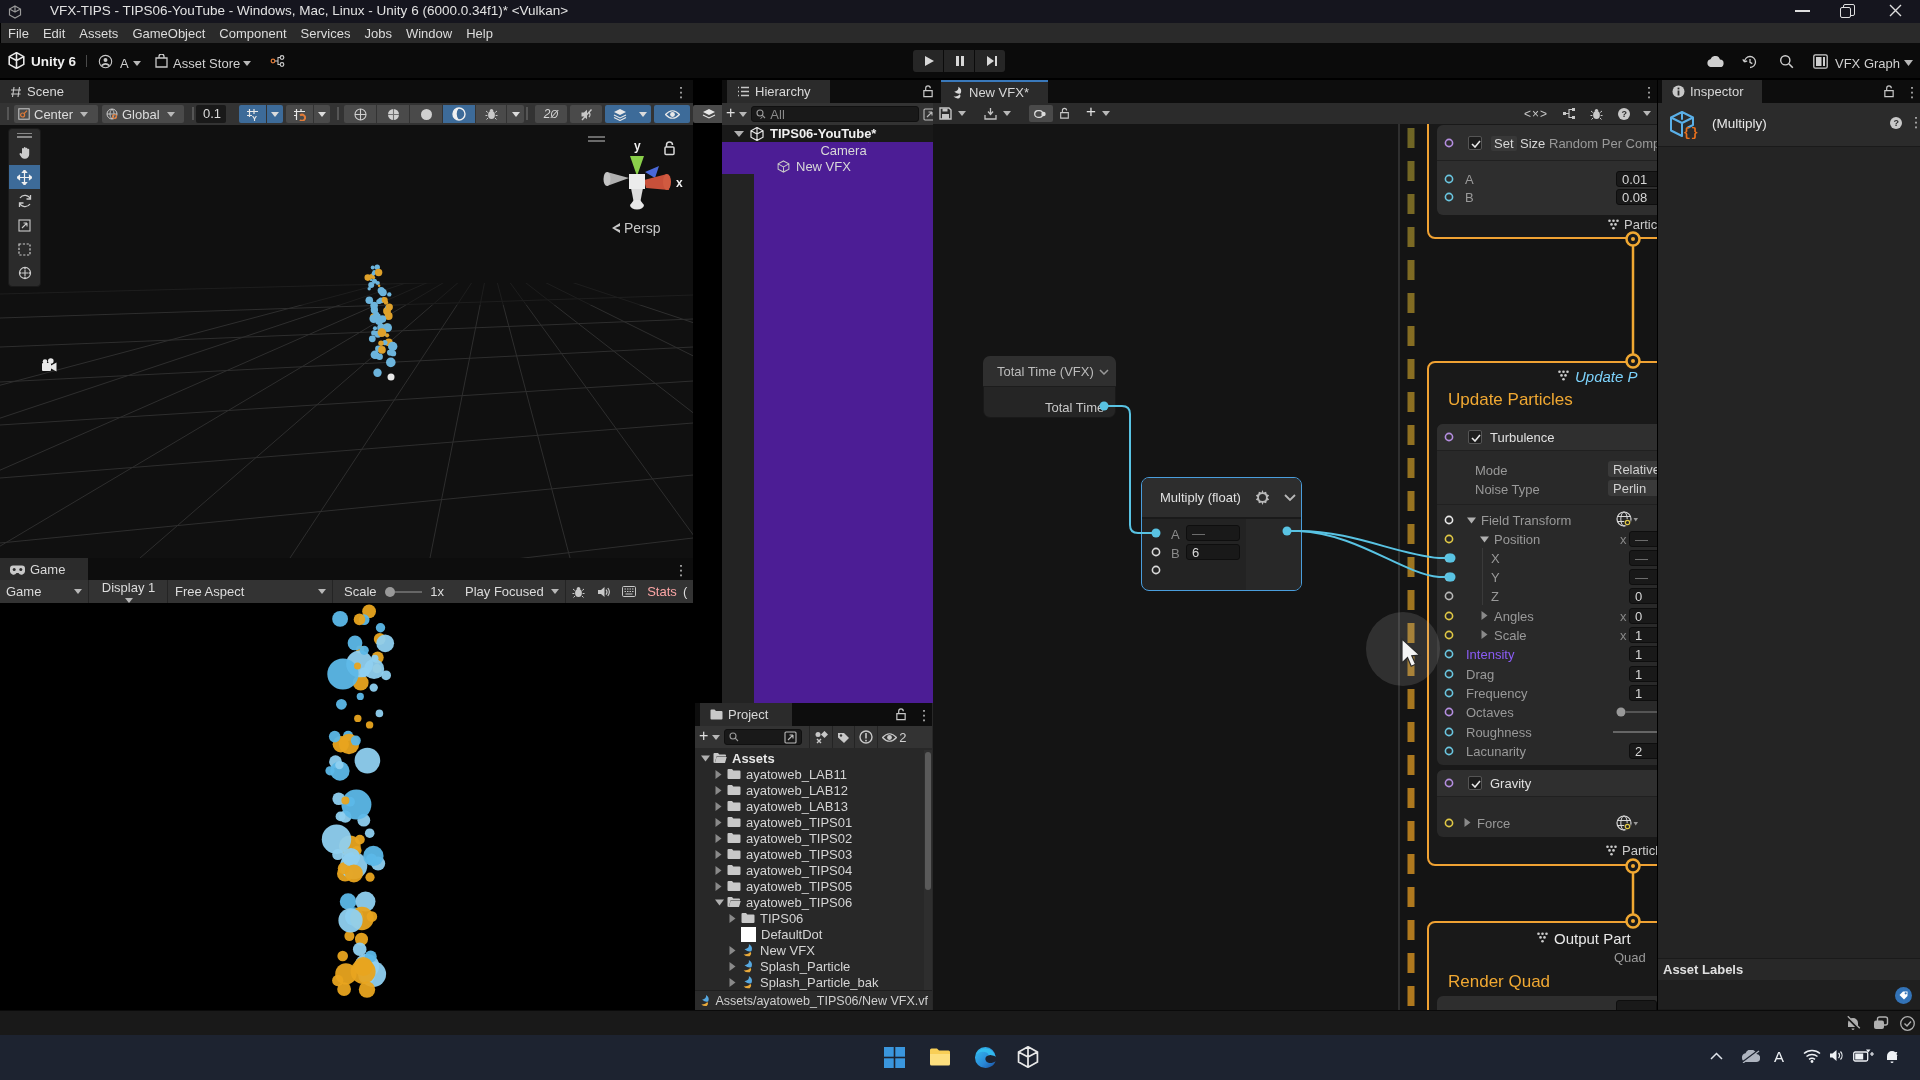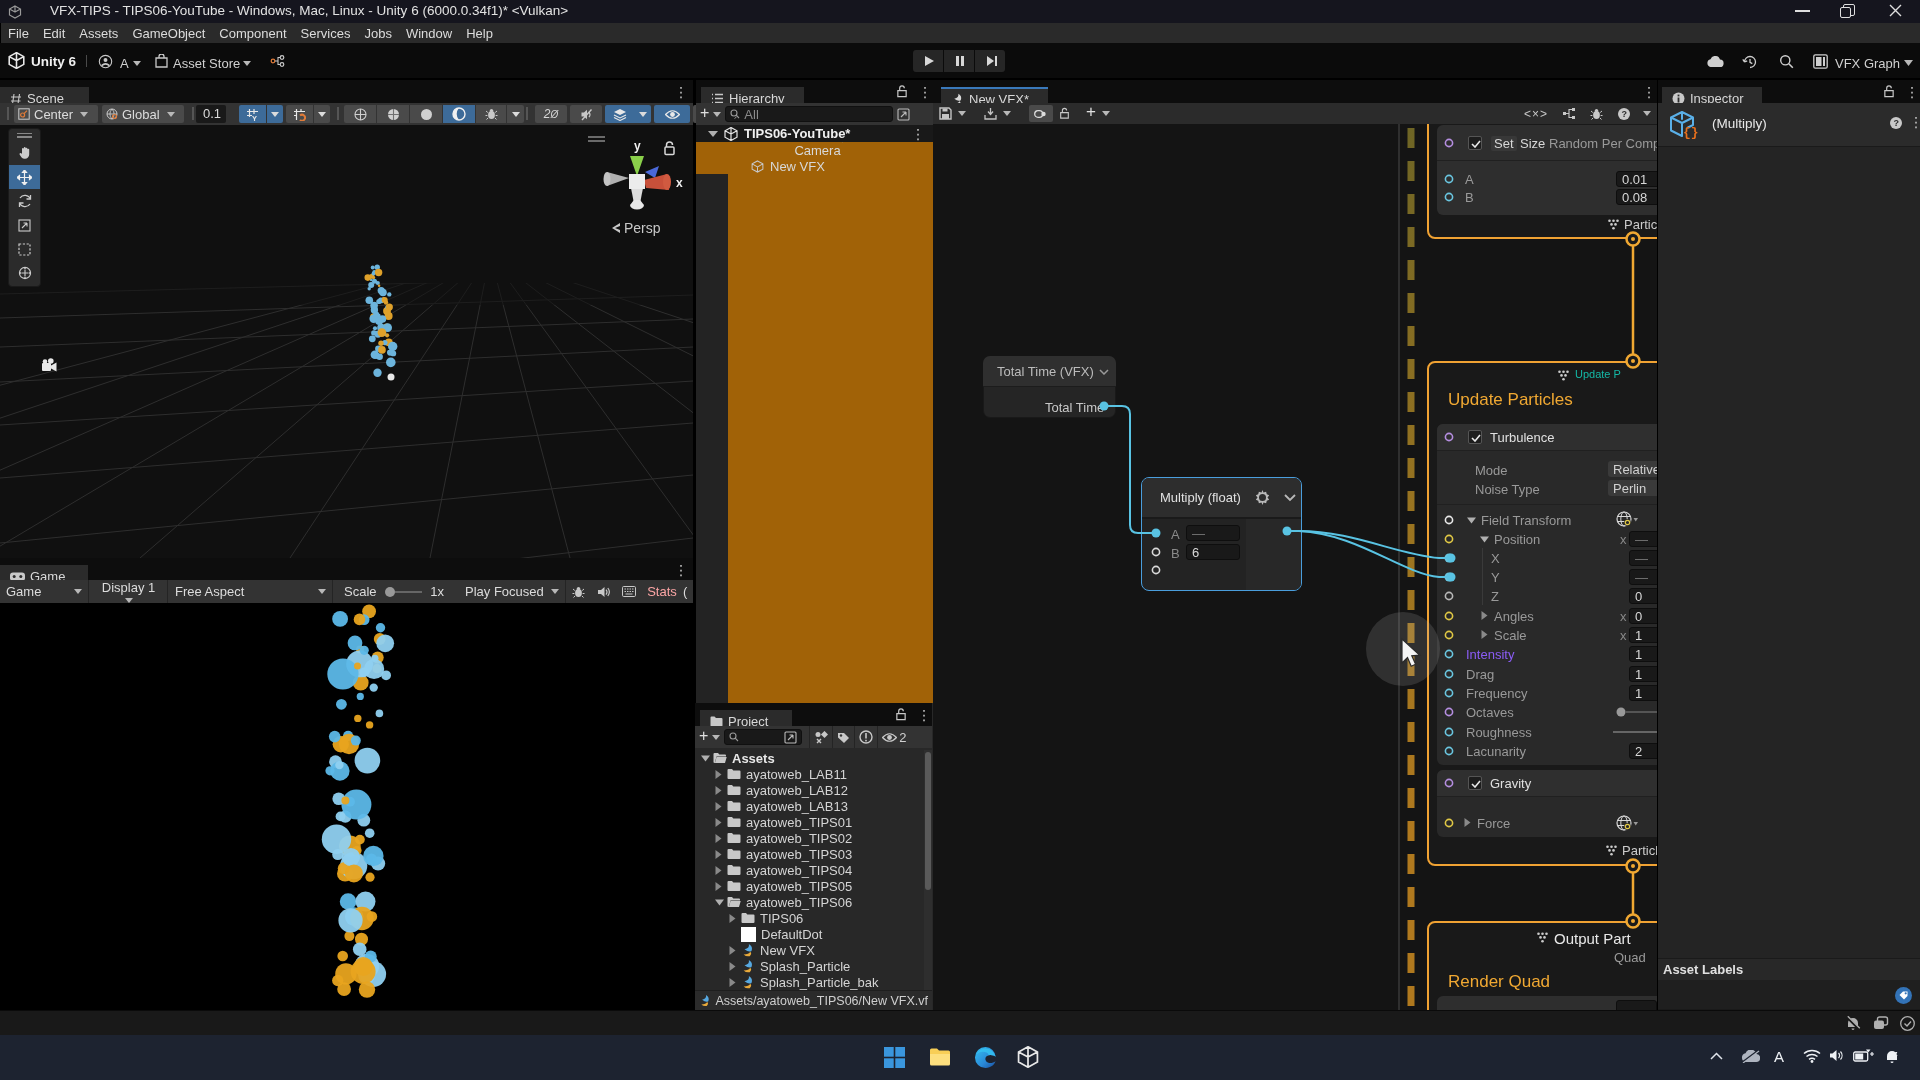--- a/index.html
+++ b/index.html
@@ -2,21 +2,21 @@
 <html><head>
 <meta charset="utf-8">
 <style>
 * { margin:0; padding:0; box-sizing:border-box; }
 html,body { width:1920px; height:1080px; background:#000; overflow:hidden; }
 body { font-family:"Liberation Sans", sans-serif; color:#d4d4d4; font-size:13px; }
 .abs { position:absolute; }
 span.abs, .abs span { white-space:nowrap; }
 .row { display:flex; align-items:center; }
 .tabbar { background:#0d0d0d; }
-.tab { background:#2b2b2b; color:#d8d8d8; display:flex; align-items:center; padding:0 10px; height:23px; font-size:13px;margin-top:7px; }
+.tab { background:#2b2b2b; color:#d8d8d8; display:flex; align-items:center; padding:0 10px; height:23px; font-size:13px; }
 .kebab { color:#c8c8c8; font-size:14px; letter-spacing:0; }
 svg { display:block; }
 </style>
 </head>
 <body>
 
 <div class="abs" style="left:0;top:0;width:1920px;height:23px;background:#15151e;">
   <div class="abs" style="left:8px;top:5px;">
       <svg width="14" height="14" viewBox="0 0 14 14">
         <path d="M7 1 L12.5 4 L12.5 10 L7 13 L1.5 10 L1.5 4 Z M7 1 L7 7 M1.5 4 L7 7 M12.5 4 L7 7" stroke="#9a9a9a" stroke-width="1.2" fill="none"></path>
@@ -591,21 +591,21 @@
           <circle cx="359.5" cy="16.4" r="5.8" fill="#e8a41f" opacity="0.95"></circle>
           <circle cx="361.9" cy="315.5" r="11.8" fill="#e8a41f" opacity="0.95"></circle>
           <circle cx="367.0" cy="386.6" r="8.2" fill="#e8a41f" opacity="0.95"></circle>
           <circle cx="367.4" cy="157.6" r="12.8" fill="#8fd0f0" opacity="0.95"></circle>
           <circle cx="350.5" cy="317.4" r="12.1" fill="#8fd0f0" opacity="0.95"></circle>
         </g>
       </svg>
   </div>
 </div>
 
-<div class="abs" style="left:696px;top:80px;width:237px;height:623px;background:#a16207;" id="hierarchy">
+<div class="abs" style="left:722px;top:80px;width:237px;height:623px;background:#4c1d95;" id="hierarchy">
   <div class="abs tabbar" style="left:0;top:0;width:237px;height:23px;">
     <div class="tab" style="width:103px;margin-left:5px;">
       <svg width="13" height="11" viewBox="0 0 13 11" style="margin-right:5px;">
           <path d="M4 1.5 H12 M4 5.5 H12 M4 9.5 H12 M1 1.5 H2 M1 5.5 H2 M1 9.5 H2" stroke="#c8c8c8" stroke-width="1.3"></path>
         </svg>Hierarchy
     </div>
     <div class="abs" style="left:200px;top:5px;">
         <svg width="12" height="13" viewBox="0 0 13 14">
           <path d="M2 6 H11 V12.5 H2 Z" stroke="#c8c8c8" stroke-width="1.3" fill="none"></path>
           <path d="M4 6 V3.5 a2.5 2.5 0 0 1 5 0" stroke="#c8c8c8" stroke-width="1.3" fill="none"></path>
@@ -1019,21 +1019,21 @@
         <span class="abs" style="left:691px;top:93px;color:#ccc;">Particl</span>
         <div class="abs" style="left:494px;top:237px;width:300px;height:505px;border:2px solid #f0a233;border-radius:8px;background:#191919;"></div>
         <svg class="abs" style="left:624px;top:246px;" width="13" height="12" viewBox="0 0 13 12">
           <circle cx="2.5" cy="1.8" r="1.3" fill="#ccc"></circle>
           <circle cx="6.5" cy="1.8" r="1.3" fill="#ccc"></circle>
           <circle cx="10.5" cy="1.8" r="1.3" fill="#ccc"></circle>
           <circle cx="4.5" cy="5.4" r="1.3" fill="#ccc"></circle>
           <circle cx="8.5" cy="5.4" r="1.3" fill="#ccc"></circle>
           <circle cx="6.5" cy="9.2" r="1.3" fill="#ccc"></circle>
         </svg>
-        <span class="abs" style="left:642px;top:244px;color:#14b8a6;font-size:11px;">Update P</span>
+        <span class="abs" style="left:642px;top:244px;color:#7dd3fc;font-size:15px;font-style:italic;">Update P</span>
         <span class="abs" style="left:515px;top:266px;color:#f0a832;font-size:17px;">Update Particles</span>
         <div class="abs" style="left:504px;top:300px;width:290px;height:341px;background:#292929;border-radius:6px;"></div>
         <div class="abs" style="left:504px;top:300px;width:290px;height:26px;background:#2f2f2f;border-radius:6px 6px 0 0;"></div>
         <svg class="abs" style="left:511px;top:308px;" width="10" height="10">
           <circle cx="5" cy="5" r="3.6" stroke="#b58ee0" stroke-width="1.6" fill="none"></circle>
         </svg>
         <div class="abs" style="left:535px;top:306px;width:14px;height:14px;background:#1d1d1d;border:1px solid #555;border-radius:2px;"></div>
         <svg class="abs" style="left:538px;top:310px;" width="10" height="8">
           <path d="M1 4 L4 7 L9 1" stroke="#e8e8e8" stroke-width="1.6" fill="none"></path>
         </svg>

